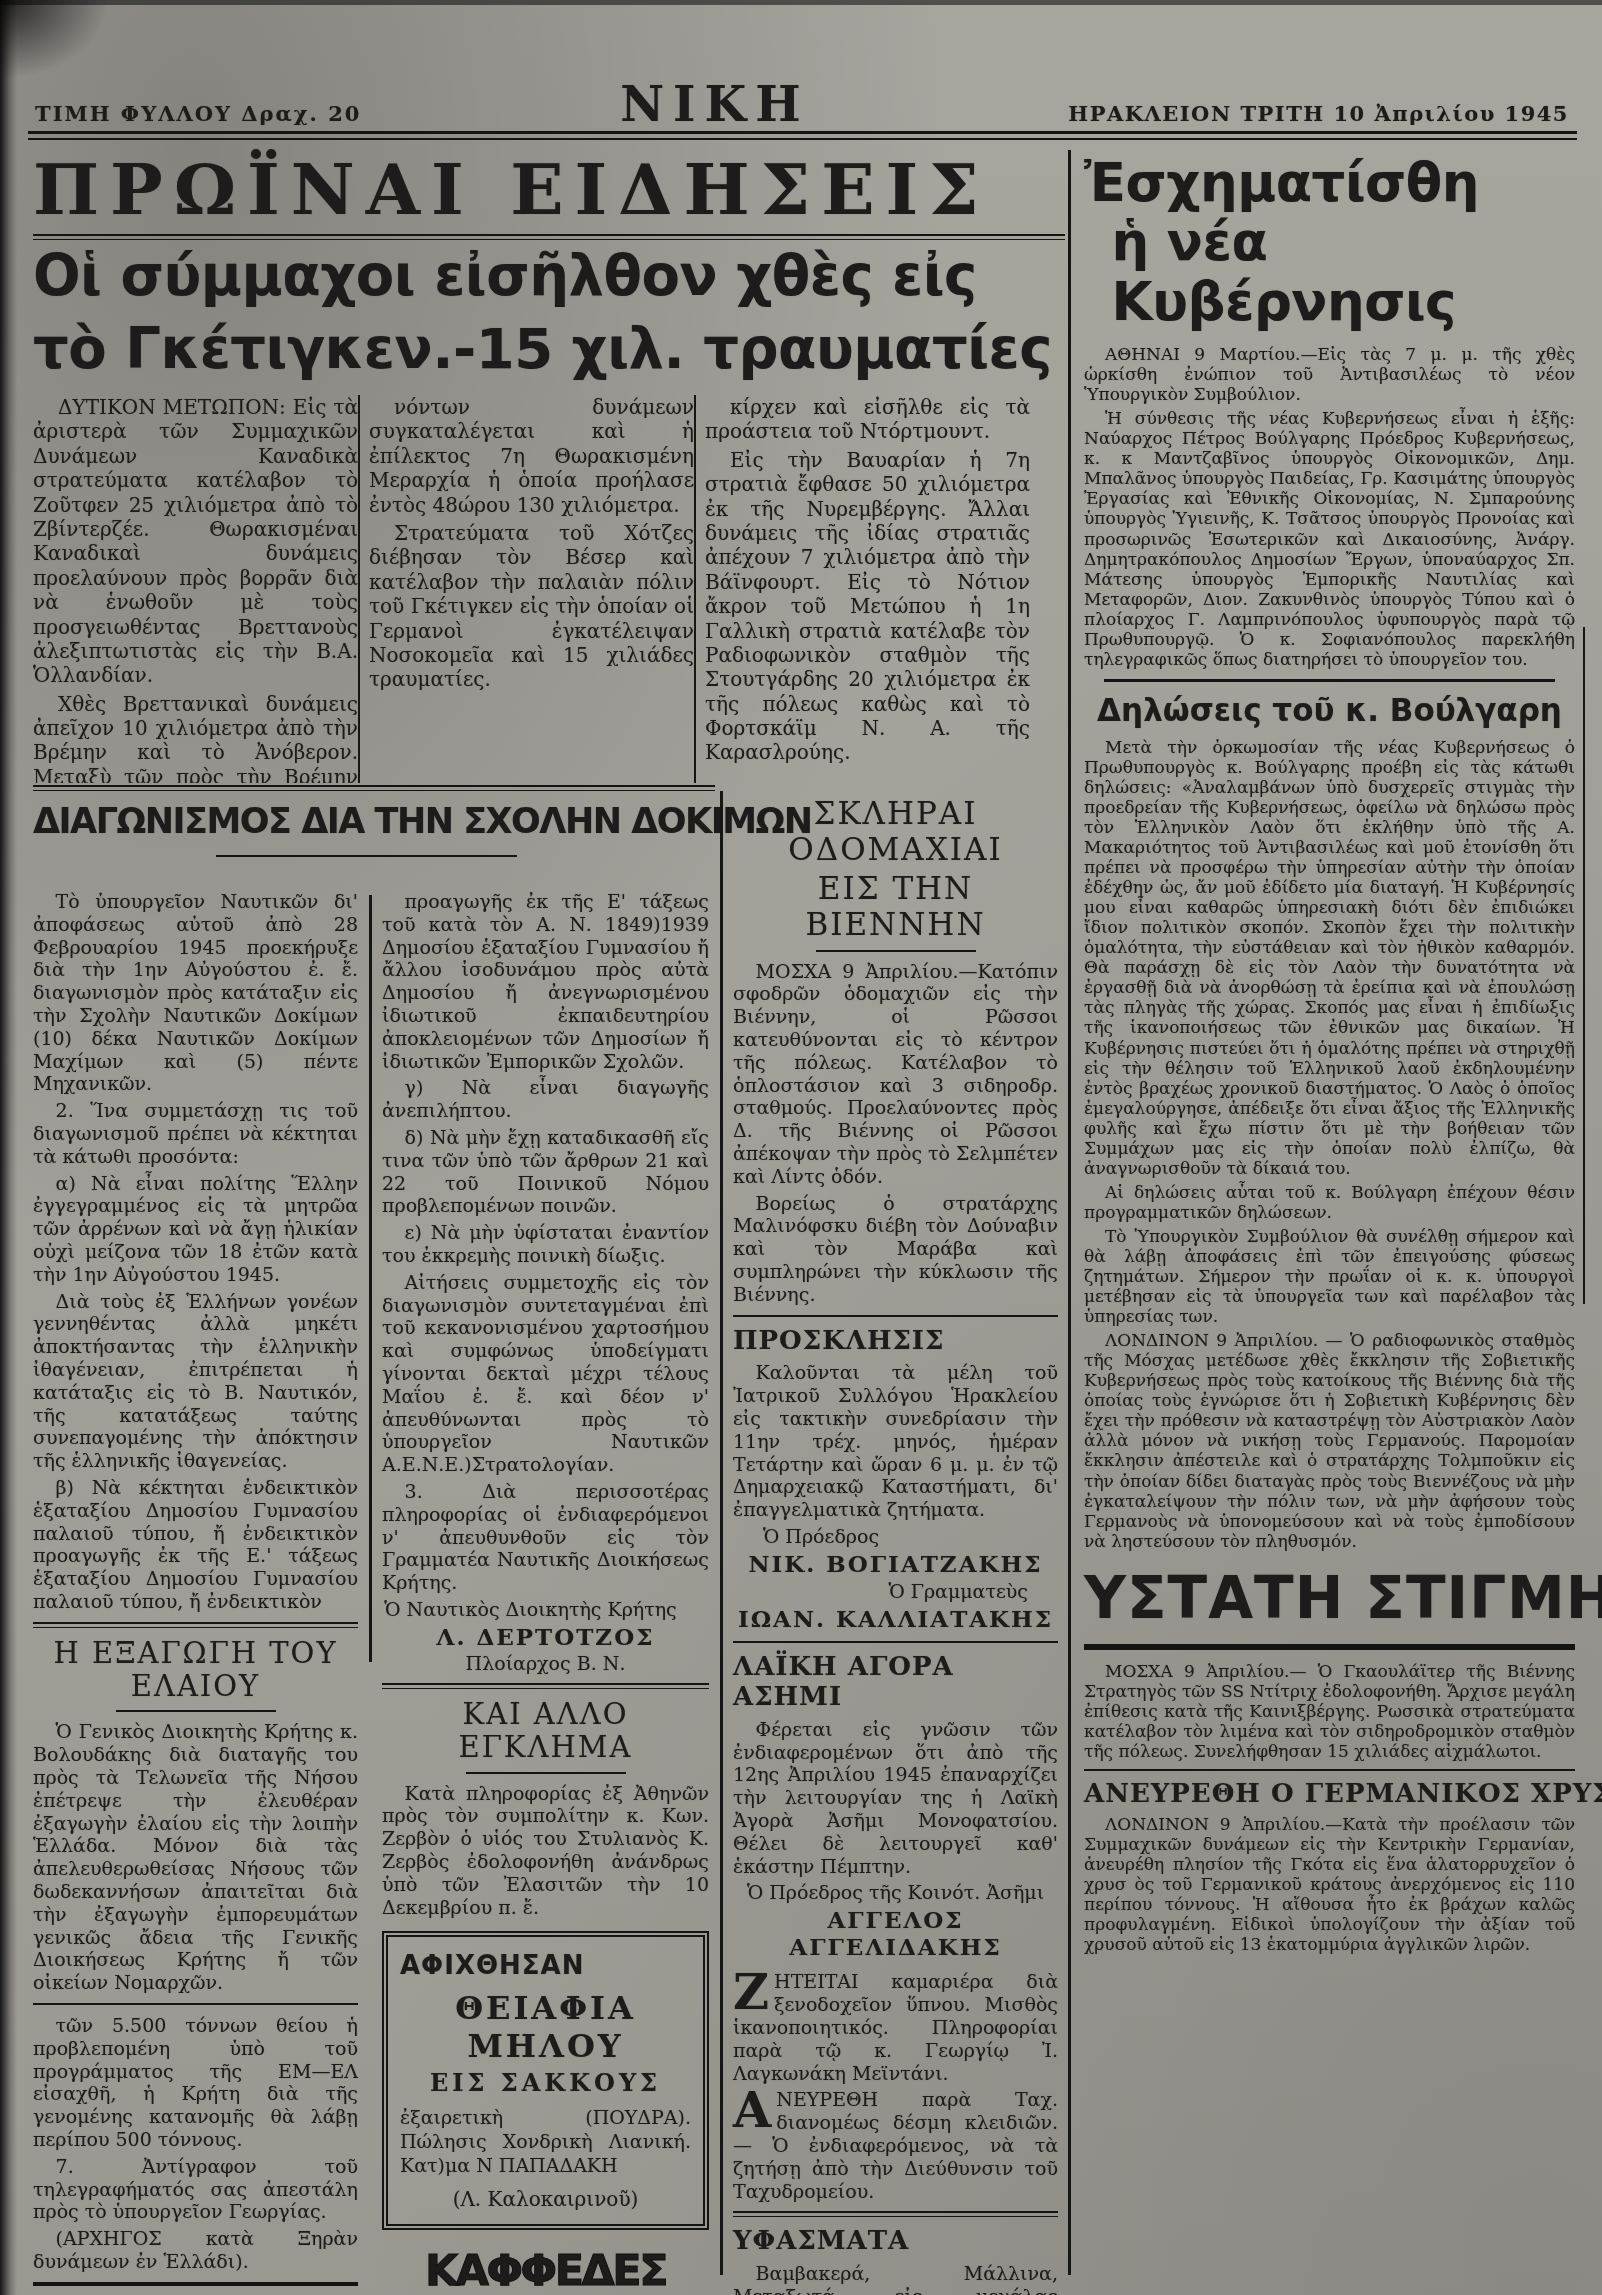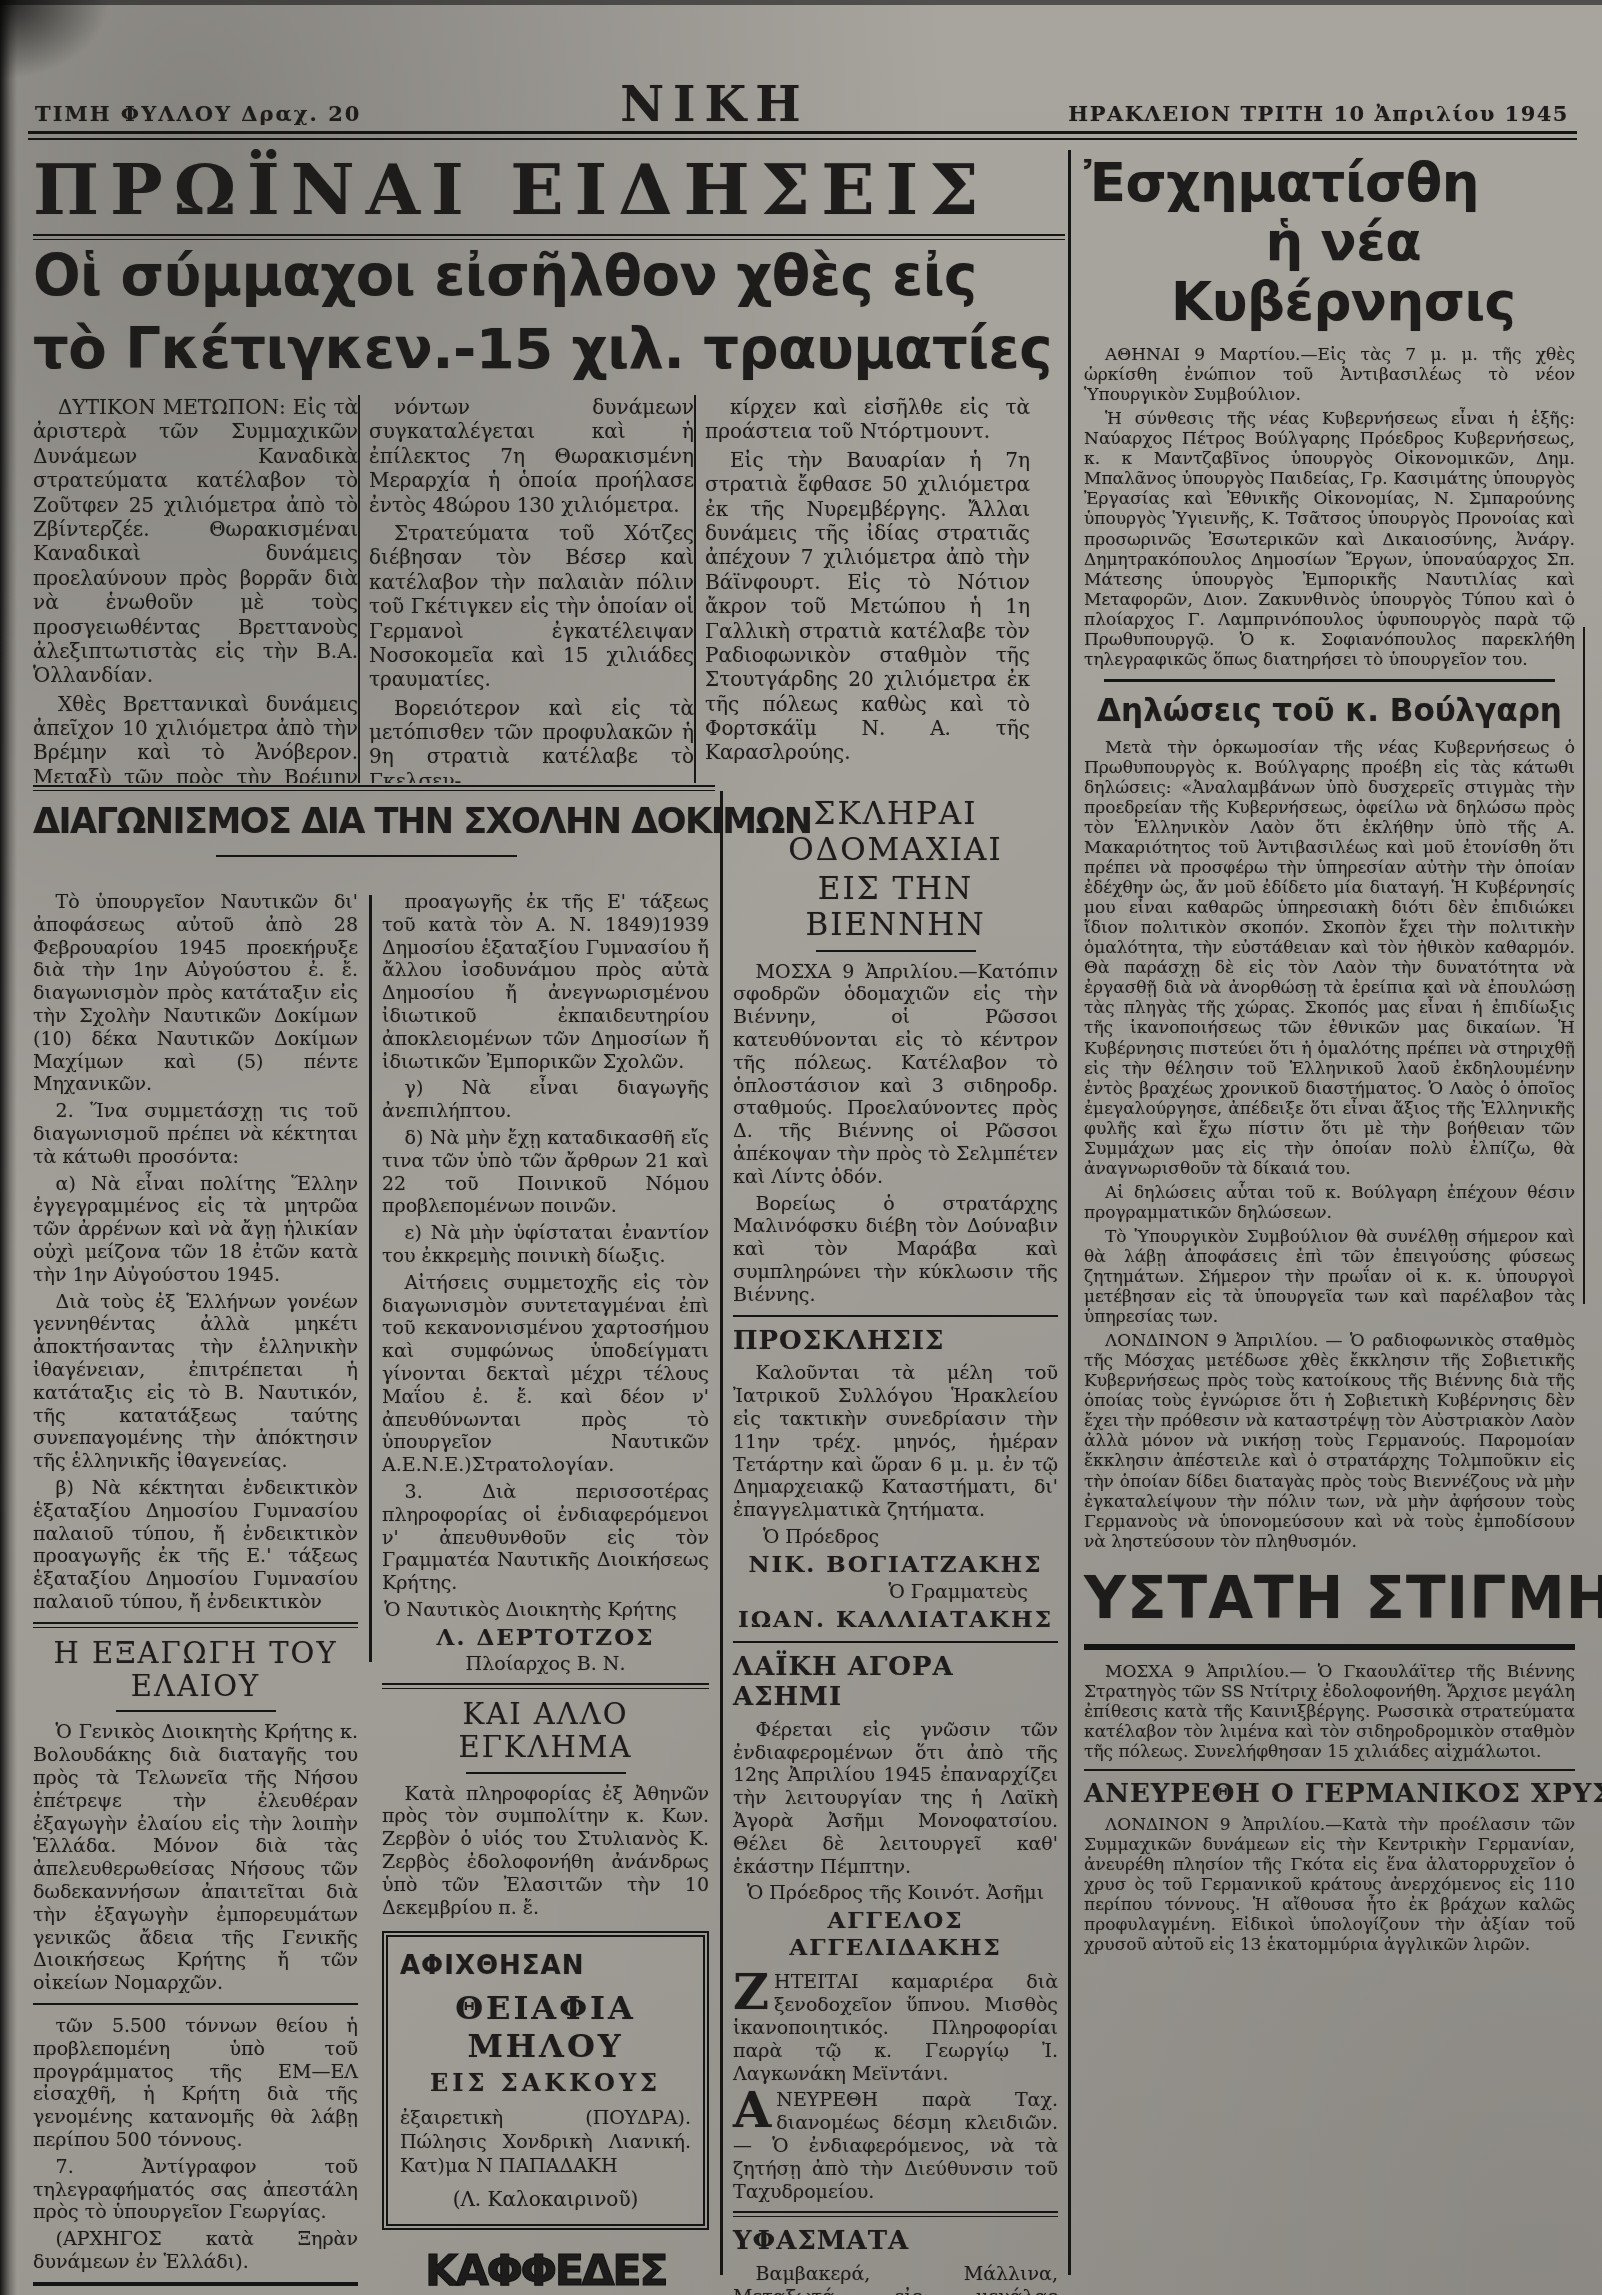--- a/index.html
+++ b/index.html
@@ -55,21 +55,21 @@
   .dropcap::first-letter{font-size:2.6em;font-weight:bold;float:left;line-height:0.78;padding:3px 5px 0 0;}
   .adbox{border:6px double #141412;padding:13px 12px;margin-top:13px;background:rgba(255,255,255,0.03);}
   .adbox .l1{font-family:"DejaVu Sans",sans-serif;font-weight:bold;font-size:26px;letter-spacing:1px;margin:0 0 9px 0;}
   .theiafia-title{font-weight:bold;font-size:32px;text-align:center;letter-spacing:3px;margin:3px 0;}
   .theiafia-sub{font-weight:bold;font-size:24px;text-align:center;letter-spacing:4px;margin:3px 0 9px 0;}
   .theiafia-body{font-size:19px;line-height:1.25;text-align:justify;margin:0;}
   .theiafia-sig{font-size:20px;text-align:center;margin-top:9px;}
   .coffee1{font-family:"DejaVu Sans",sans-serif;font-weight:bold;font-size:43px;letter-spacing:-2.5px;text-align:center;margin-top:15px;
     -webkit-text-stroke:1px #111;}
   .gov-h{font-family:"DejaVu Sans",sans-serif;font-weight:bold;font-size:53px;line-height:1.12;letter-spacing:-0.5px;}
-  .gov-h2{padding-left:27.6px;text-align:center;}
+  .gov-h2{padding-left:27.6px;}
   .decl-title{font-family:"DejaVu Sans",sans-serif;font-weight:bold;font-size:31px;text-align:center;margin:8px 0 9px 0;}
   .d-thick-rule{border-top:3.5px solid #141412;margin:10px 20px;}
   .moscow-title{font-weight:bold;font-size:27px;text-align:center;letter-spacing:1px;margin:7px 0;border-bottom:1.5px solid #141412;padding-bottom:5px;}
   .ystati{font-family:"DejaVu Sans",sans-serif;font-weight:bold;font-size:58px;letter-spacing:1px;text-align:center;
     border-bottom:6px solid #141412;padding-bottom:12px;margin:13px 0 11px 0;white-space:nowrap;}
   .gold-title{font-weight:bold;font-size:26px;letter-spacing:1px;margin:8px 0 6px 0;border-top:2px solid #141412;padding-top:7px;white-space:nowrap;}
 </style>
 </head>
 <body>
 
@@ -94,21 +94,20 @@
   </div>
 
   <div class="lead-cols">
     <div class="lead-col">
       <p class="bt">ΔΥΤΙΚΟΝ ΜΕΤΩΠΟΝ: Εἰς τὰ ἀριστερὰ τῶν Συμμαχικῶν Δυνάμεων Καναδικὰ στρατεύματα κατέλαβον τὸ Ζοῦτφεν 25 χιλιόμετρα ἀπὸ τὸ Ζβίντερζέε. Θωρακισμέναι Καναδικαὶ δυνάμεις προελαύνουν πρὸς βορρᾶν διὰ νὰ ἑνωθοῦν μὲ τοὺς προσγειωθέντας Βρεττανοὺς ἀλεξιπτωτιστὰς εἰς τὴν Β.Α. Ὁλλανδίαν.</p>
       <p class="bt">Χθὲς Βρεττανικαὶ δυνάμεις ἀπεῖχον 10 χιλιόμετρα ἀπὸ τὴν Βρέμην καὶ τὸ Ἀνόβερον. Μεταξὺ τῶν πρὸς τὴν Βρέμην προελαυ</p>
     </div>
     <div class="lead-col">
       <p class="bt">νόντων δυνάμεων συγκαταλέγεται καὶ ἡ ἐπίλεκτος 7η Θωρακισμένη Μεραρχία ἡ ὁποία προήλασε ἐντὸς 48ώρου 130 χιλιόμετρα.</p>
       <p class="bt">Στρατεύματα τοῦ Χότζες διέβησαν τὸν Βέσερ καὶ κατέλαβον τὴν παλαιὰν πόλιν τοῦ Γκέτιγκεν εἰς τὴν ὁποίαν οἱ Γερμανοὶ ἐγκατέλειψαν Νοσοκομεῖα καὶ 15 χιλιάδες τραυματίες.</p>
-      <p class="bt">Βορειότερον καὶ εἰς τὰ μετόπισθεν τῶν προφυλακῶν ἡ 9η στρατιὰ κατέλαβε τὸ Γκελσεν-</p>
     </div>
     <div class="lead-col">
       <p class="bt">κίρχεν καὶ εἰσῆλθε εἰς τὰ προάστεια τοῦ Ντόρτμουντ.</p>
       <p class="bt">Εἰς τὴν Βαυαρίαν ἡ 7η στρατιὰ ἔφθασε 50 χιλιόμετρα ἐκ τῆς Νυρεμβέργης. Ἄλλαι δυνάμεις τῆς ἰδίας στρατιᾶς ἀπέχουν 7 χιλιόμετρα ἀπὸ τὴν Βάϊνφουρτ. Εἰς τὸ Νότιον ἄκρον τοῦ Μετώπου ἡ 1η Γαλλικὴ στρατιὰ κατέλαβε τὸν Ραδιοφωνικὸν σταθμὸν τῆς Στουτγάρδης 20 χιλιόμετρα ἐκ τῆς πόλεως καθὼς καὶ τὸ Φορτσκάϊμ Ν. Α. τῆς Καρασλρούης.</p>
     </div>
   </div>
   <div class="lead-bottom-rule"></div>
 
   <div class="cadets-head">ΔΙΑΓΩΝΙΣΜΟΣ ΔΙΑ ΤΗΝ ΣΧΟΛΗΝ ΔΟΚΙΜΩΝ</div>
   <div class="cadets-underline"></div>

